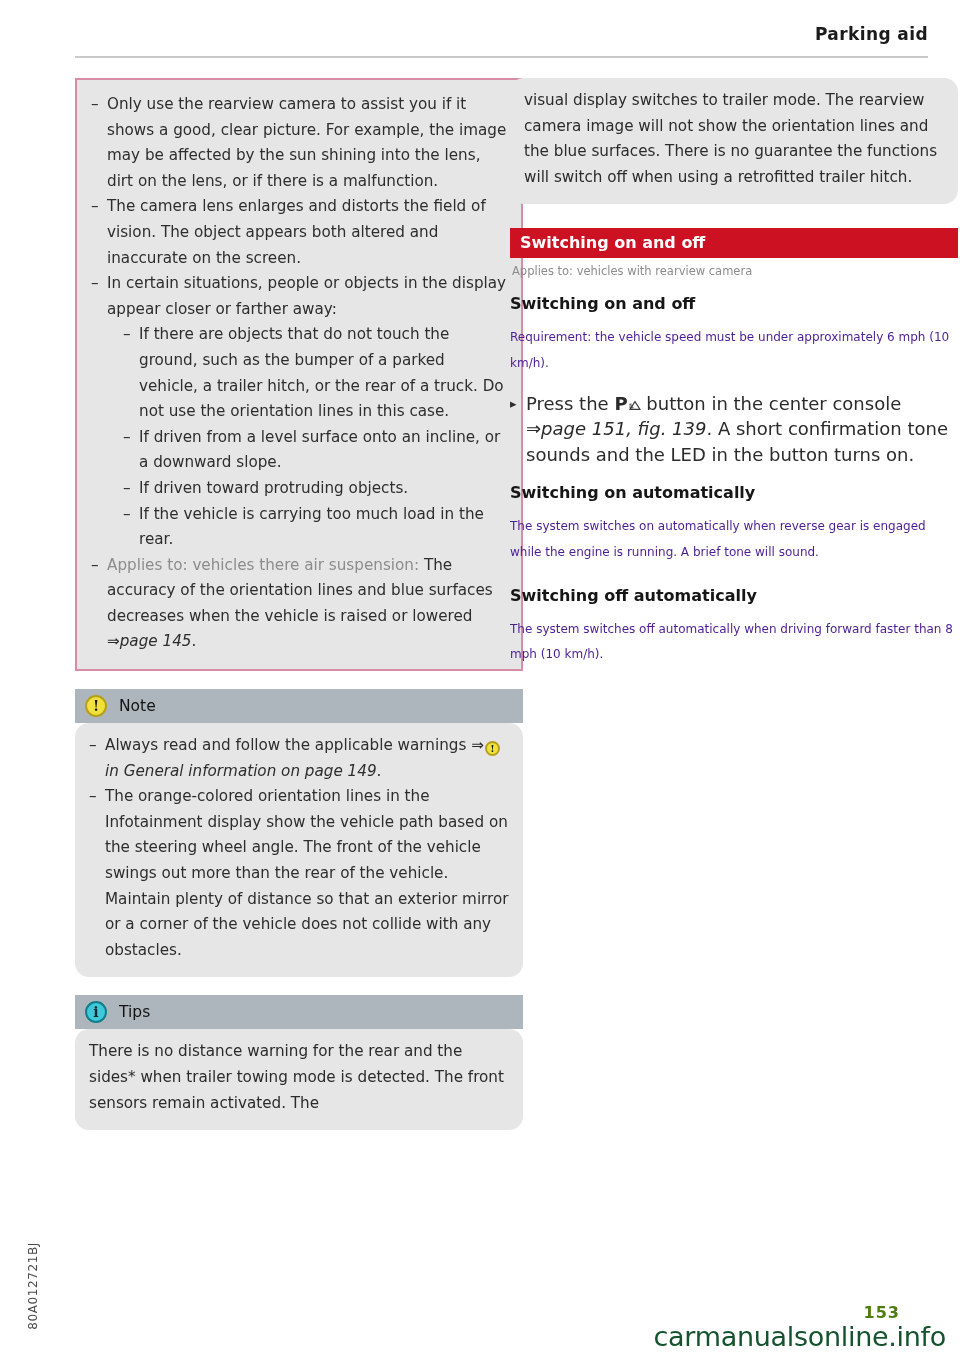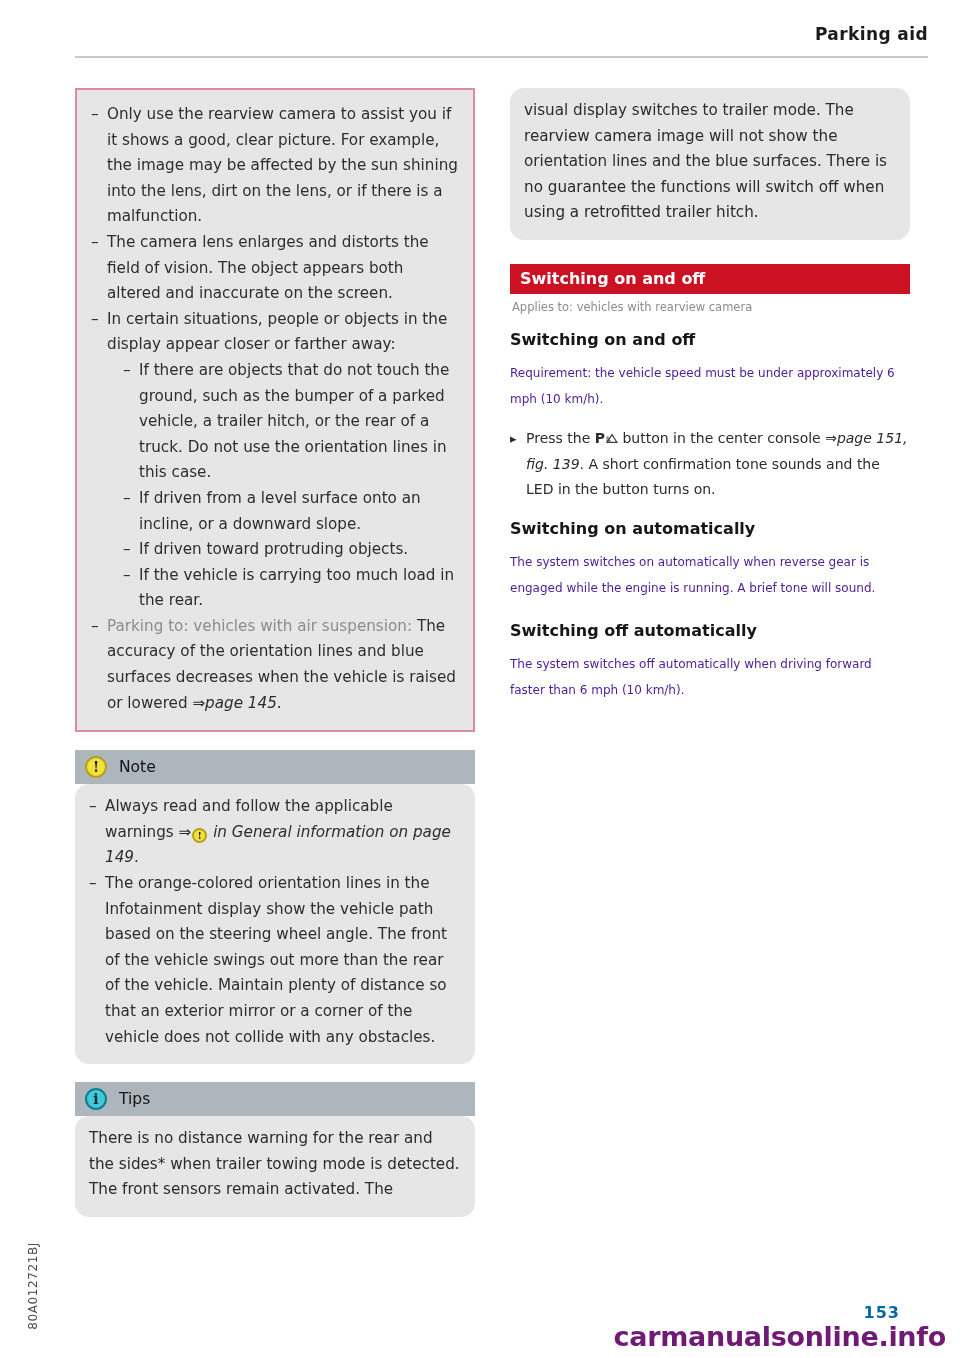--- a/index.html
+++ b/index.html
@@ -38,22 +38,22 @@
     left: 0;
     right: 0;
     bottom: 0;
     height: 2px;
     background: #c9c9c9;
   }
 
   
   .col {
     position: absolute;
-    top: 88px;
-    width: 400px;
+    top: 78px;
+    width: 448px;
   }
   .col-left  { left: 75px; }
   .col-right { left: 510px; }
 
   
   p, li, .ln {
     font-size: 15.2px;
     line-height: 25.6px;
   }
 
@@ -99,21 +99,21 @@
 
   
   .arrow-list {
     list-style: none;
     margin: 0 0 16px 0;
     padding: 0;
   }
   .arrow-list > li {
     position: relative;
     padding-left: 16px;
-    font-size: 14px;
+    font-size: 18px;
     line-height: 25.6px;
   }
   .arrow-list > li::before {
     content: "\25B8";
     position: absolute;
     left: 0;
     top: 0;
     font-size: 13px;
   }
 
@@ -229,32 +229,31 @@
     letter-spacing: .6px;
   }
 
   
   .page-num {
     position: absolute;
     right: 60px;
     bottom: 36px;
     font-size: 16px;
     font-weight: bold;
-    color: #0369a1;
+    color: #4d7c0f;
     letter-spacing: 1px;
   }
   .watermark {
     position: absolute;
     right: 14px;
     bottom: 6px;
     font-size: 27px;
-    color: #701a75;
+    color: #14532d;
     font-family: "DejaVu Sans", "Liberation Sans", sans-serif;
     letter-spacing: -.3px;
-    font-weight: bold;
   }
 </style>
 </head>
 <body>
 
 <div class="page-header">
   <div class="title">Parking aid</div>
   <div class="rule"></div>
 </div>
 
@@ -267,21 +266,21 @@
       <li>
         <span>In certain situations, people or objects in the display appear closer or farther away:</span>
         <ul class="dash-list nested">
           <li>If there are objects that do not touch the ground, such as the bumper of a parked vehicle, a trailer hitch, or the rear of a truck. Do not use the orientation lines in this case.</li>
           <li>If driven from a level surface onto an incline, or a downward slope.</li>
           <li>If driven toward protruding objects.</li>
           <li>If the vehicle is carrying too much load in the rear.</li>
         </ul>
       </li>
       <li>
-        <span class="applies">Parking to: vehicles with air suspension:</span>
+        <span class="applies">Applies to: vehicles there air suspension:</span>
         <span>The accuracy of the orientation lines and blue surfaces decreases when the vehicle is raised or lowered</span>
         <span class="arrow-ref">⇒</span><span class="xref">page 145</span><span>.</span>
       </li>
     </ul>
   </div>
 
   <div class="panel">
     <div class="panel-head">
       <span class="icn icn-warn">!</span>
       <span class="label">Note</span>
@@ -331,19 +330,19 @@
             </svg></span></span>
       <span>button in the center console</span>
       <span class="arrow-ref">⇒</span><span class="xref">page 151, fig. 139</span><span>. A short confirmation tone sounds and the LED in the button turns on.</span>
     </li>
   </ul>
 
   <div class="h-sub">Switching on automatically</div>
   <p class="body-p">The system switches on automatically when reverse gear is engaged while the engine is running. A brief tone will sound.</p>
 
   <div class="h-sub spaced">Switching off automatically</div>
-  <p class="body-p">The system switches off automatically when driving forward faster than 6 mph (10 km/h).</p>
+  <p class="body-p">The system switches off automatically when driving forward faster than 8 mph (10 km/h).</p>
 
 </div>
 
 <div class="margin-code">80A012721BJ</div>
 <div class="page-num">153</div>
 <div class="watermark">carmanualsonline.info</div>
 
 </body></html>

